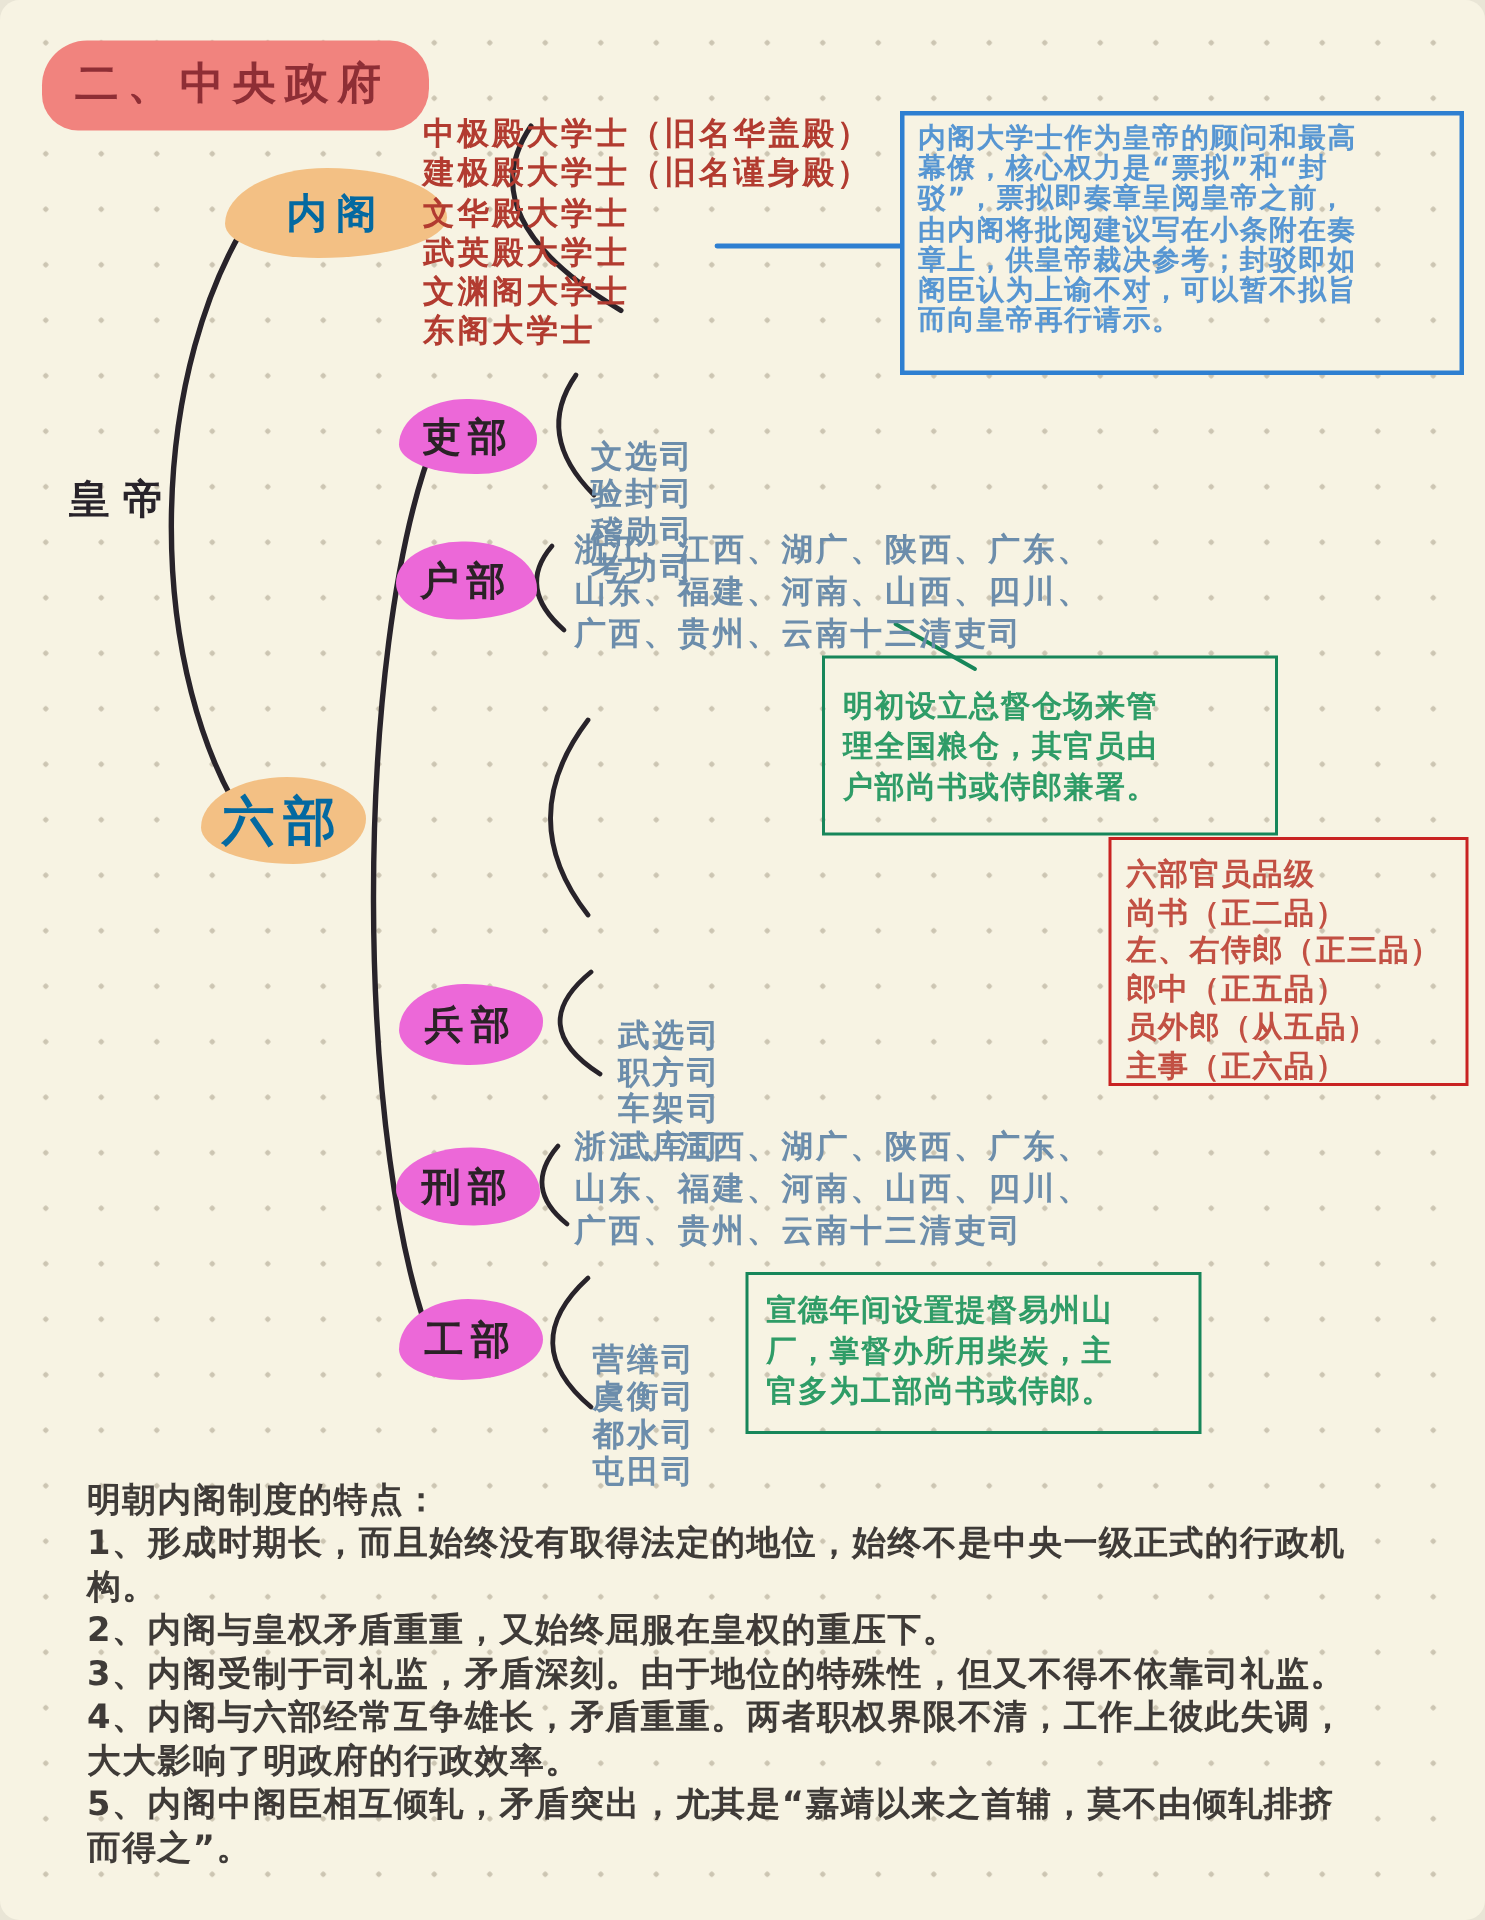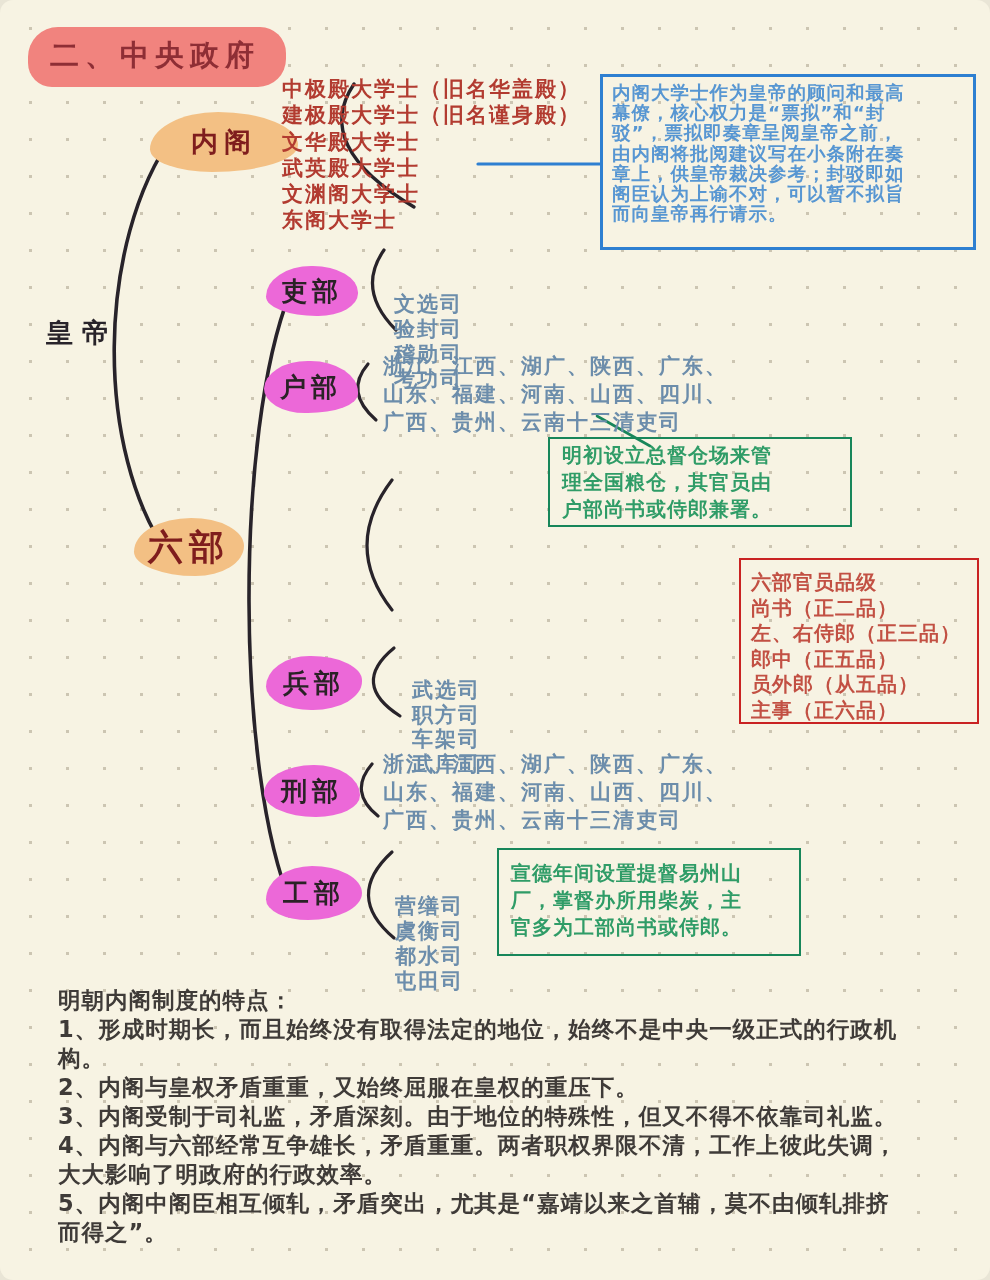--- a/index.html
+++ b/index.html
@@ -26,21 +26,21 @@
     left:28px;top:27px;
     background:#f1837e;
     color:#8e2e35;
     font-size:29px;font-weight:700;
     letter-spacing:6px;
     padding:9px 26px 11px 22px;
     border-radius:30px 26px 28px 24px;
   }
   .orange-blob{
     background:#f3c084;
-    color:#7f1d1d;
+    color:#0369a1;
     font-weight:600;
     display:flex;align-items:center;justify-content:center;
     letter-spacing:6px;
     font-family:Liberation Mono, monospace;
   }
   #cabinet-blob{
     left:150px;top:112px;width:148px;height:60px;
     font-size:27px;
     border-radius:46% 54% 58% 42% / 62% 55% 45% 38%;
   }
@@ -84,21 +84,21 @@
     color:#5796d2;
     font-size:18.5px;line-height:20.2px;
     padding:6px 9px;
     background:transparent;
   }
   #treasury-note{
     left:548px;top:437px;width:276px;height:80px;
     border:2.5px solid #17865a;
     color:#2f9c67;
     font-size:20px;line-height:27px;
-    padding:3px 12px;
+    padding:18px 12px;
   }
   #ranks-note{
     left:739px;top:558px;width:216px;height:142px;
     border:2.5px solid #c92222;
     color:#c25043;
     font-size:20px;line-height:25.5px;
     padding:10px 10px;
   }
   #works-note{
     left:497px;top:848px;width:276px;height:84px;

